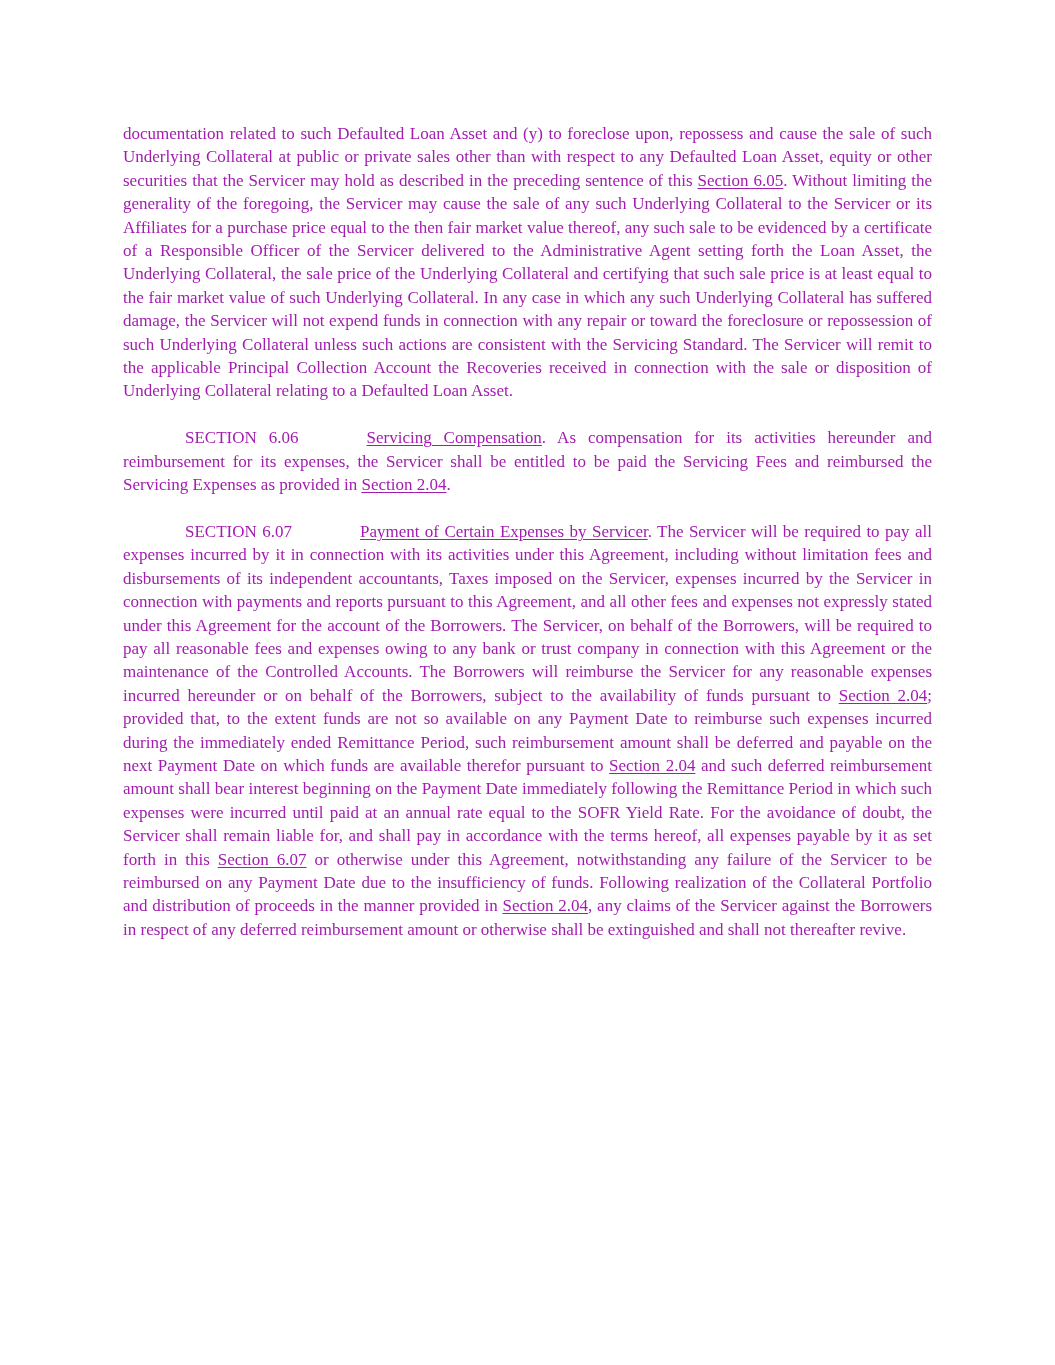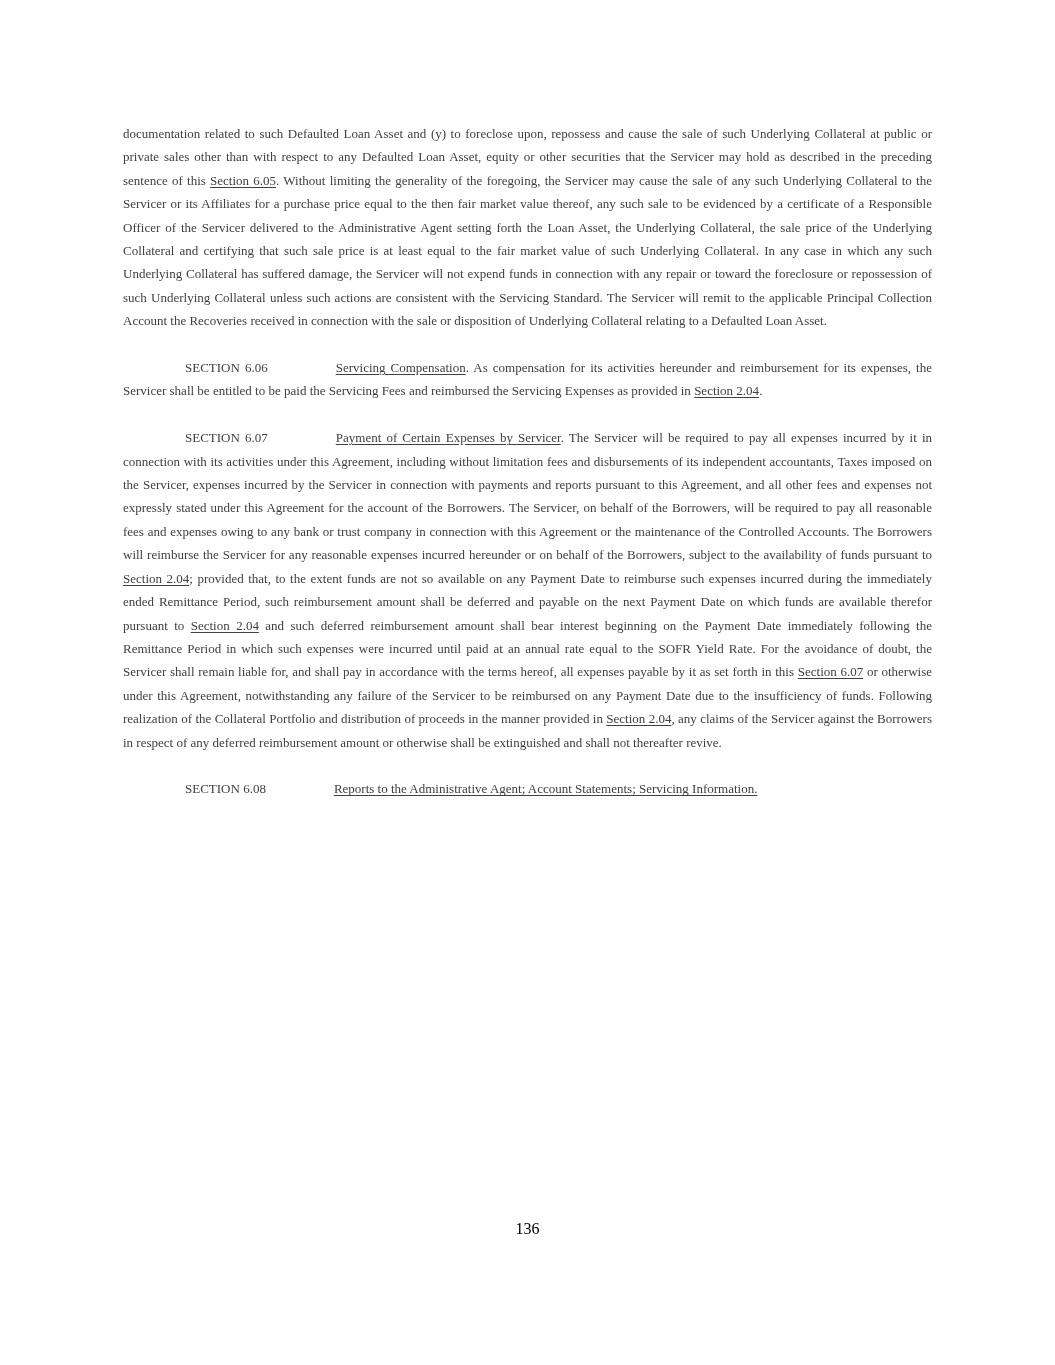--- a/index.html
+++ b/index.html
@@ -18,23 +18,23 @@
   }
   .page-body {
     position: absolute;
     left: 123px;
     top: 122px;
     width: 809px;
   }
   .para {
     margin: 0 0 23.4px 0;
     text-align: justify;
-    font-size: 13px;
+    font-size: 17px;
     line-height: 23.4px;
-    color: #404040;
+    color: #a21caf;
   }
   .para.indent {
     text-indent: 62px;
   }
   .run-underline {
     text-decoration: underline;
     text-underline-offset: 2px;
   }
   .run-italic {
   }
@@ -54,16 +54,14 @@
   }
 </style>
 </head>
 <body>
 
 <div class="page">
   <div class="page-body">
     <p class="para"><span class="run">documentation related to such Defaulted Loan Asset and (y) to foreclose upon, repossess and cause the sale of such Underlying Collateral at public or private sales other than with respect to any Defaulted Loan Asset, equity or other securities that the Servicer may hold as described in the preceding sentence of this </span><span class="run run-underline">Section 6.05</span><span class="run">.  Without limiting the generality of the foregoing, the Servicer may cause the sale of any such Underlying Collateral to the Servicer or its Affiliates for a purchase price equal to the then fair market value thereof, any such sale to be evidenced by a certificate of a Responsible Officer of the Servicer delivered to the Administrative Agent setting forth the Loan Asset, the Underlying Collateral, the sale price of the Underlying Collateral and certifying that such sale price is at least equal to the fair market value of such Underlying Collateral.  In any case in which any such Underlying Collateral has suffered damage, the Servicer will not expend funds in connection with any repair or toward the foreclosure or repossession of such Underlying Collateral unless such actions are consistent with the Servicing Standard.  The Servicer will remit to the applicable Principal Collection Account the Recoveries received in connection with the sale or disposition of Underlying Collateral relating to a Defaulted Loan Asset.</span></p>
     <p class="para indent"><span class="run">SECTION 6.06</span><span class="run run-tab"></span><span class="run run-underline">Servicing Compensation</span><span class="run">.  As compensation for its activities hereunder and reimbursement for its expenses, the Servicer shall be entitled to be paid the Servicing Fees and reimbursed the Servicing Expenses as provided in </span><span class="run run-underline">Section 2.04</span><span class="run">.</span></p>
     <p class="para indent"><span class="run">SECTION 6.07</span><span class="run run-tab"></span><span class="run run-underline">Payment of Certain Expenses by Servicer</span><span class="run">.  The Servicer will be required to pay all expenses incurred by it in connection with its activities under this Agreement, including without limitation fees and disbursements of its independent accountants, Taxes imposed on the Servicer, expenses incurred by the Servicer in connection with payments and reports pursuant to this Agreement, and all other fees and expenses not expressly stated under this Agreement for the account of the Borrowers.  The Servicer, on behalf of the Borrowers, will be required to pay all reasonable fees and expenses owing to any bank or trust company in connection with this Agreement or the maintenance of the Controlled Accounts.  The Borrowers will reimburse the Servicer for any reasonable expenses incurred hereunder or on behalf of the Borrowers, subject to the availability of funds pursuant to </span><span class="run run-underline">Section 2.04</span><span class="run">; </span><span class="run run-italic">provided</span><span class="run"> that, to the extent funds are not so available on any Payment Date to reimburse such expenses incurred during the immediately ended Remittance Period, such reimbursement amount shall be deferred and payable on the next Payment Date on which funds are available therefor pursuant to </span><span class="run run-underline">Section 2.04</span><span class="run"> and such deferred reimbursement amount shall bear interest beginning on the Payment Date immediately following the Remittance Period in which such expenses were incurred until paid at an annual rate equal to the SOFR Yield Rate.  For the avoidance of doubt, the Servicer shall remain liable for, and shall pay in accordance with the terms hereof, all expenses payable by it as set forth in this </span><span class="run run-underline">Section 6.07</span><span class="run"> or otherwise under this Agreement, notwithstanding any failure of the Servicer to be reimbursed on any Payment Date due to the insufficiency of funds.  Following realization of the Collateral Portfolio and distribution of proceeds in the manner provided in </span><span class="run run-underline">Section 2.04</span><span class="run">, any claims of the Servicer against the Borrowers in respect of any deferred reimbursement amount or otherwise shall be extinguished and shall not thereafter revive.</span></p>
-    <p class="para indent"><span class="run">SECTION 6.08</span><span class="run run-tab"></span><span class="run run-underline">Reports to the Administrative Agent; Account Statements; Servicing Information.</span></p>
   </div>
-  <div class="page-number">136</div>
 </div>
 
 </body></html>

